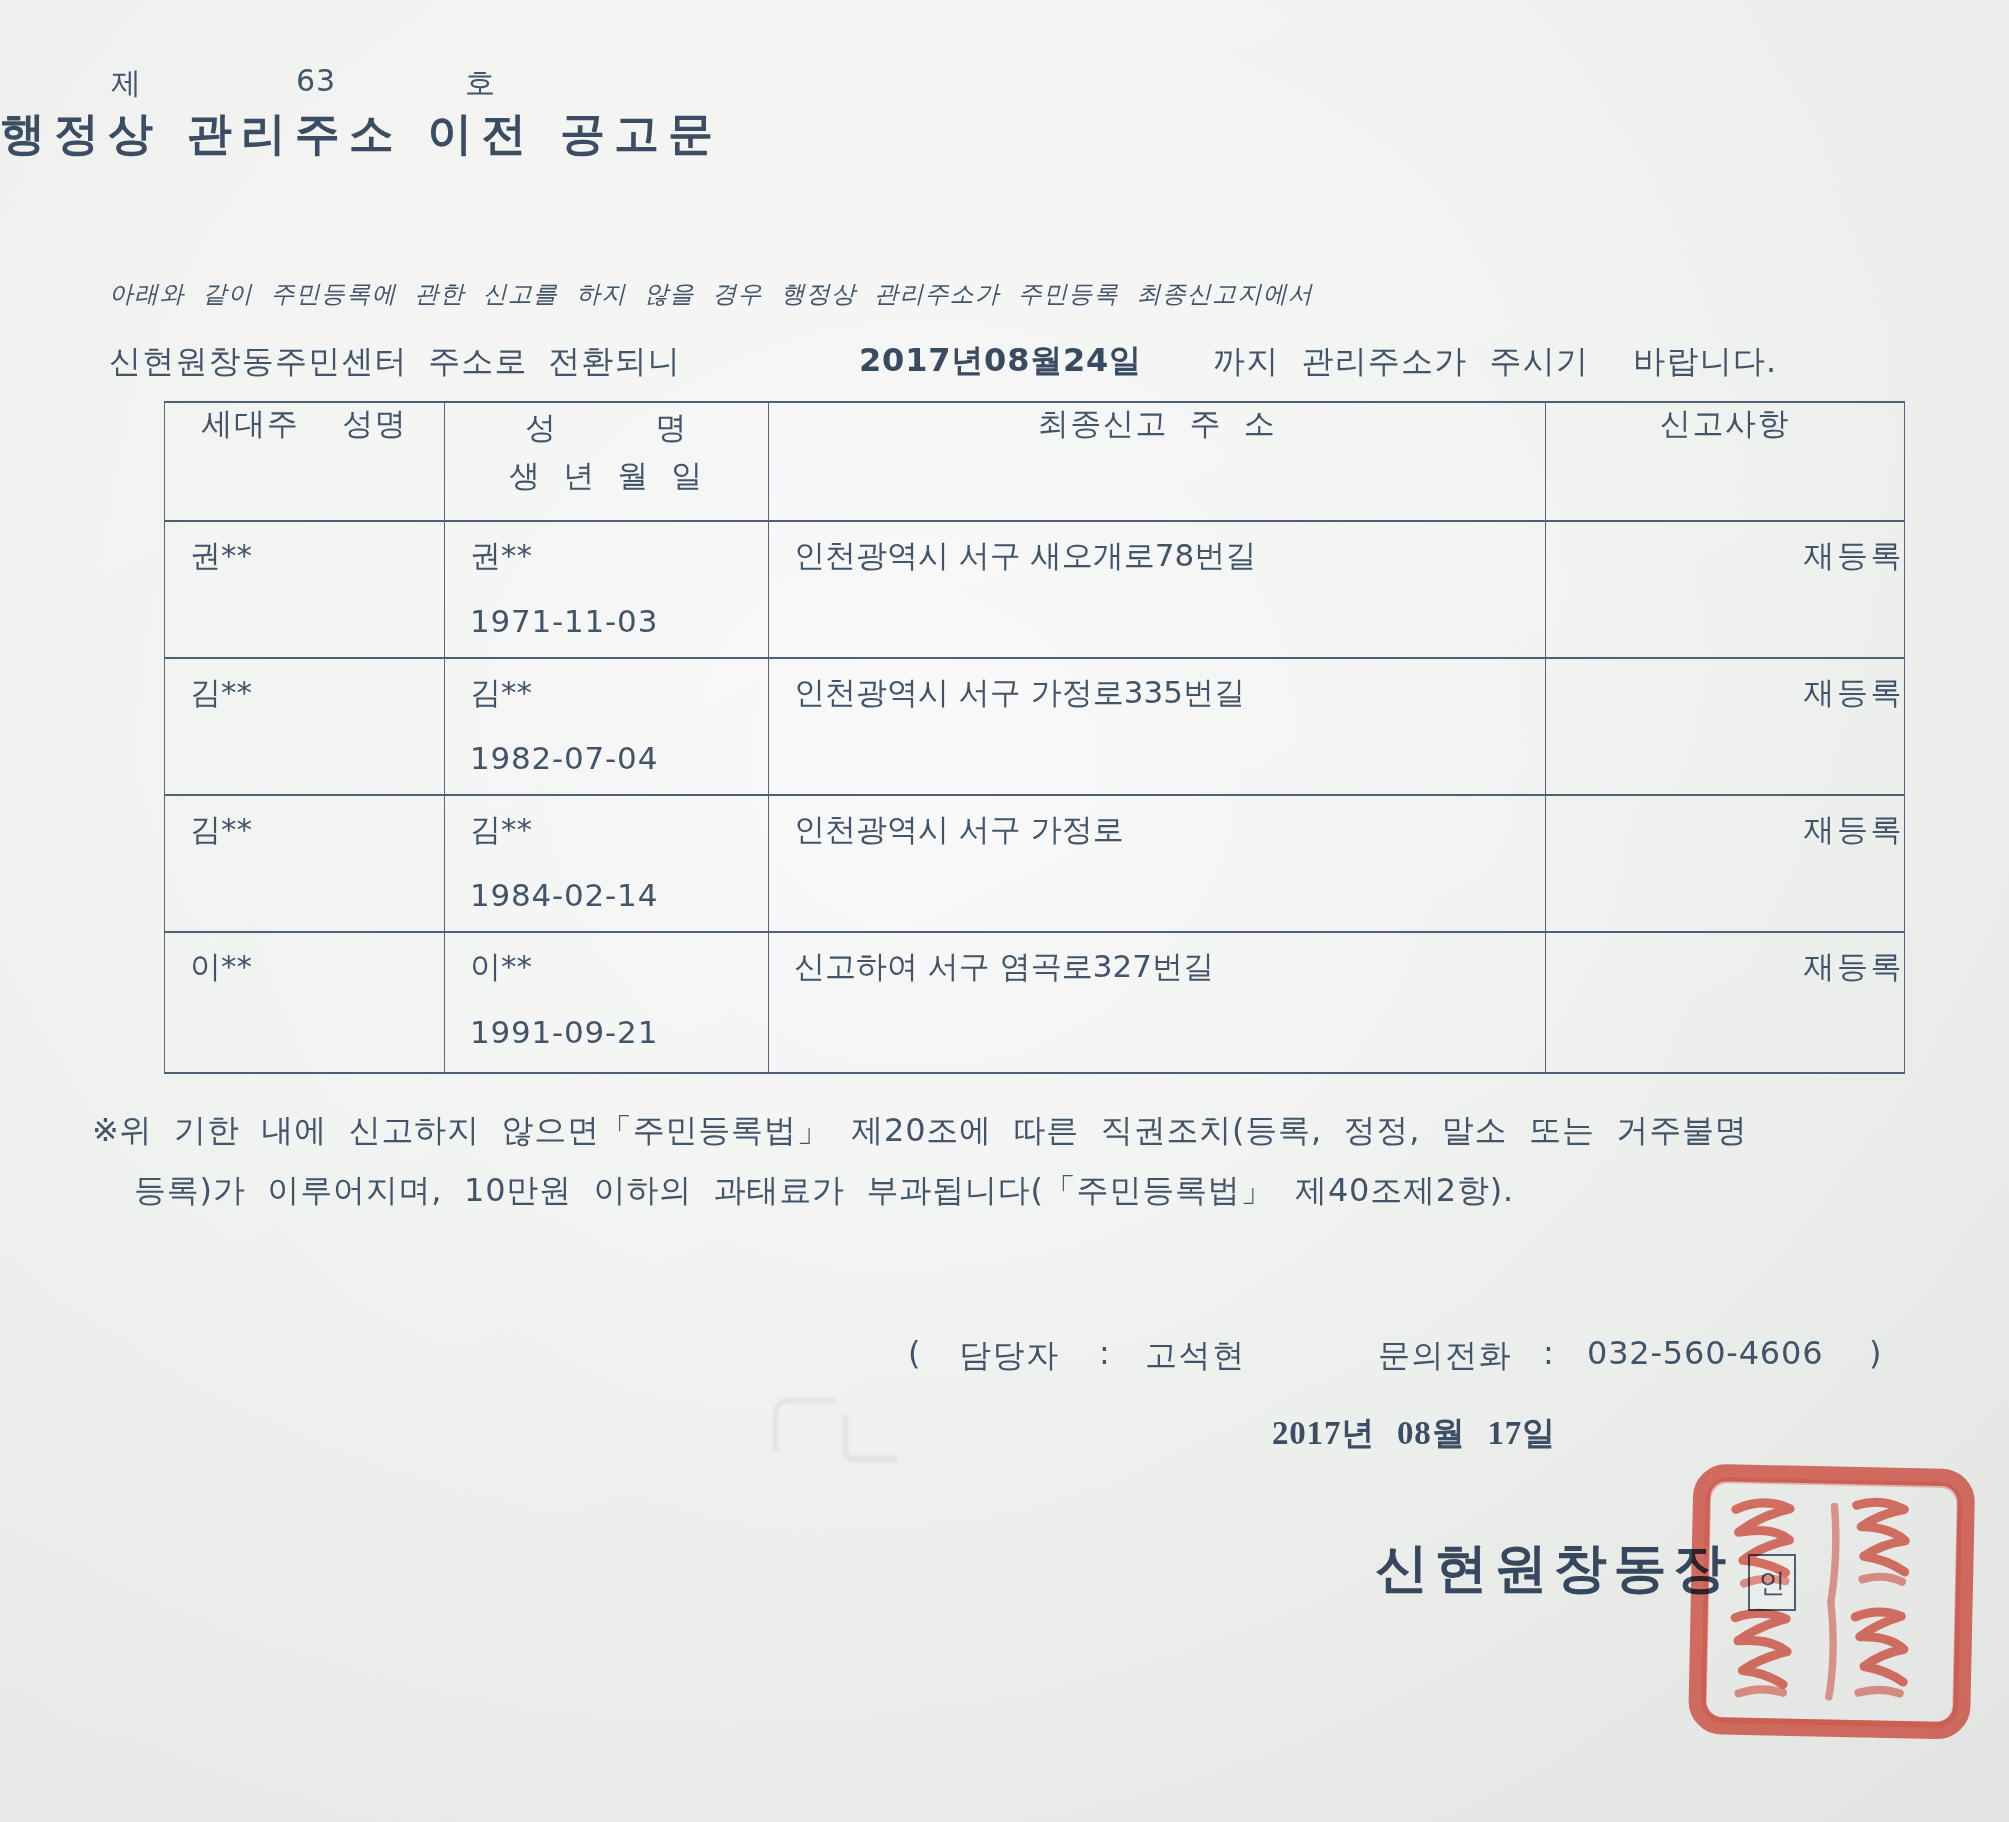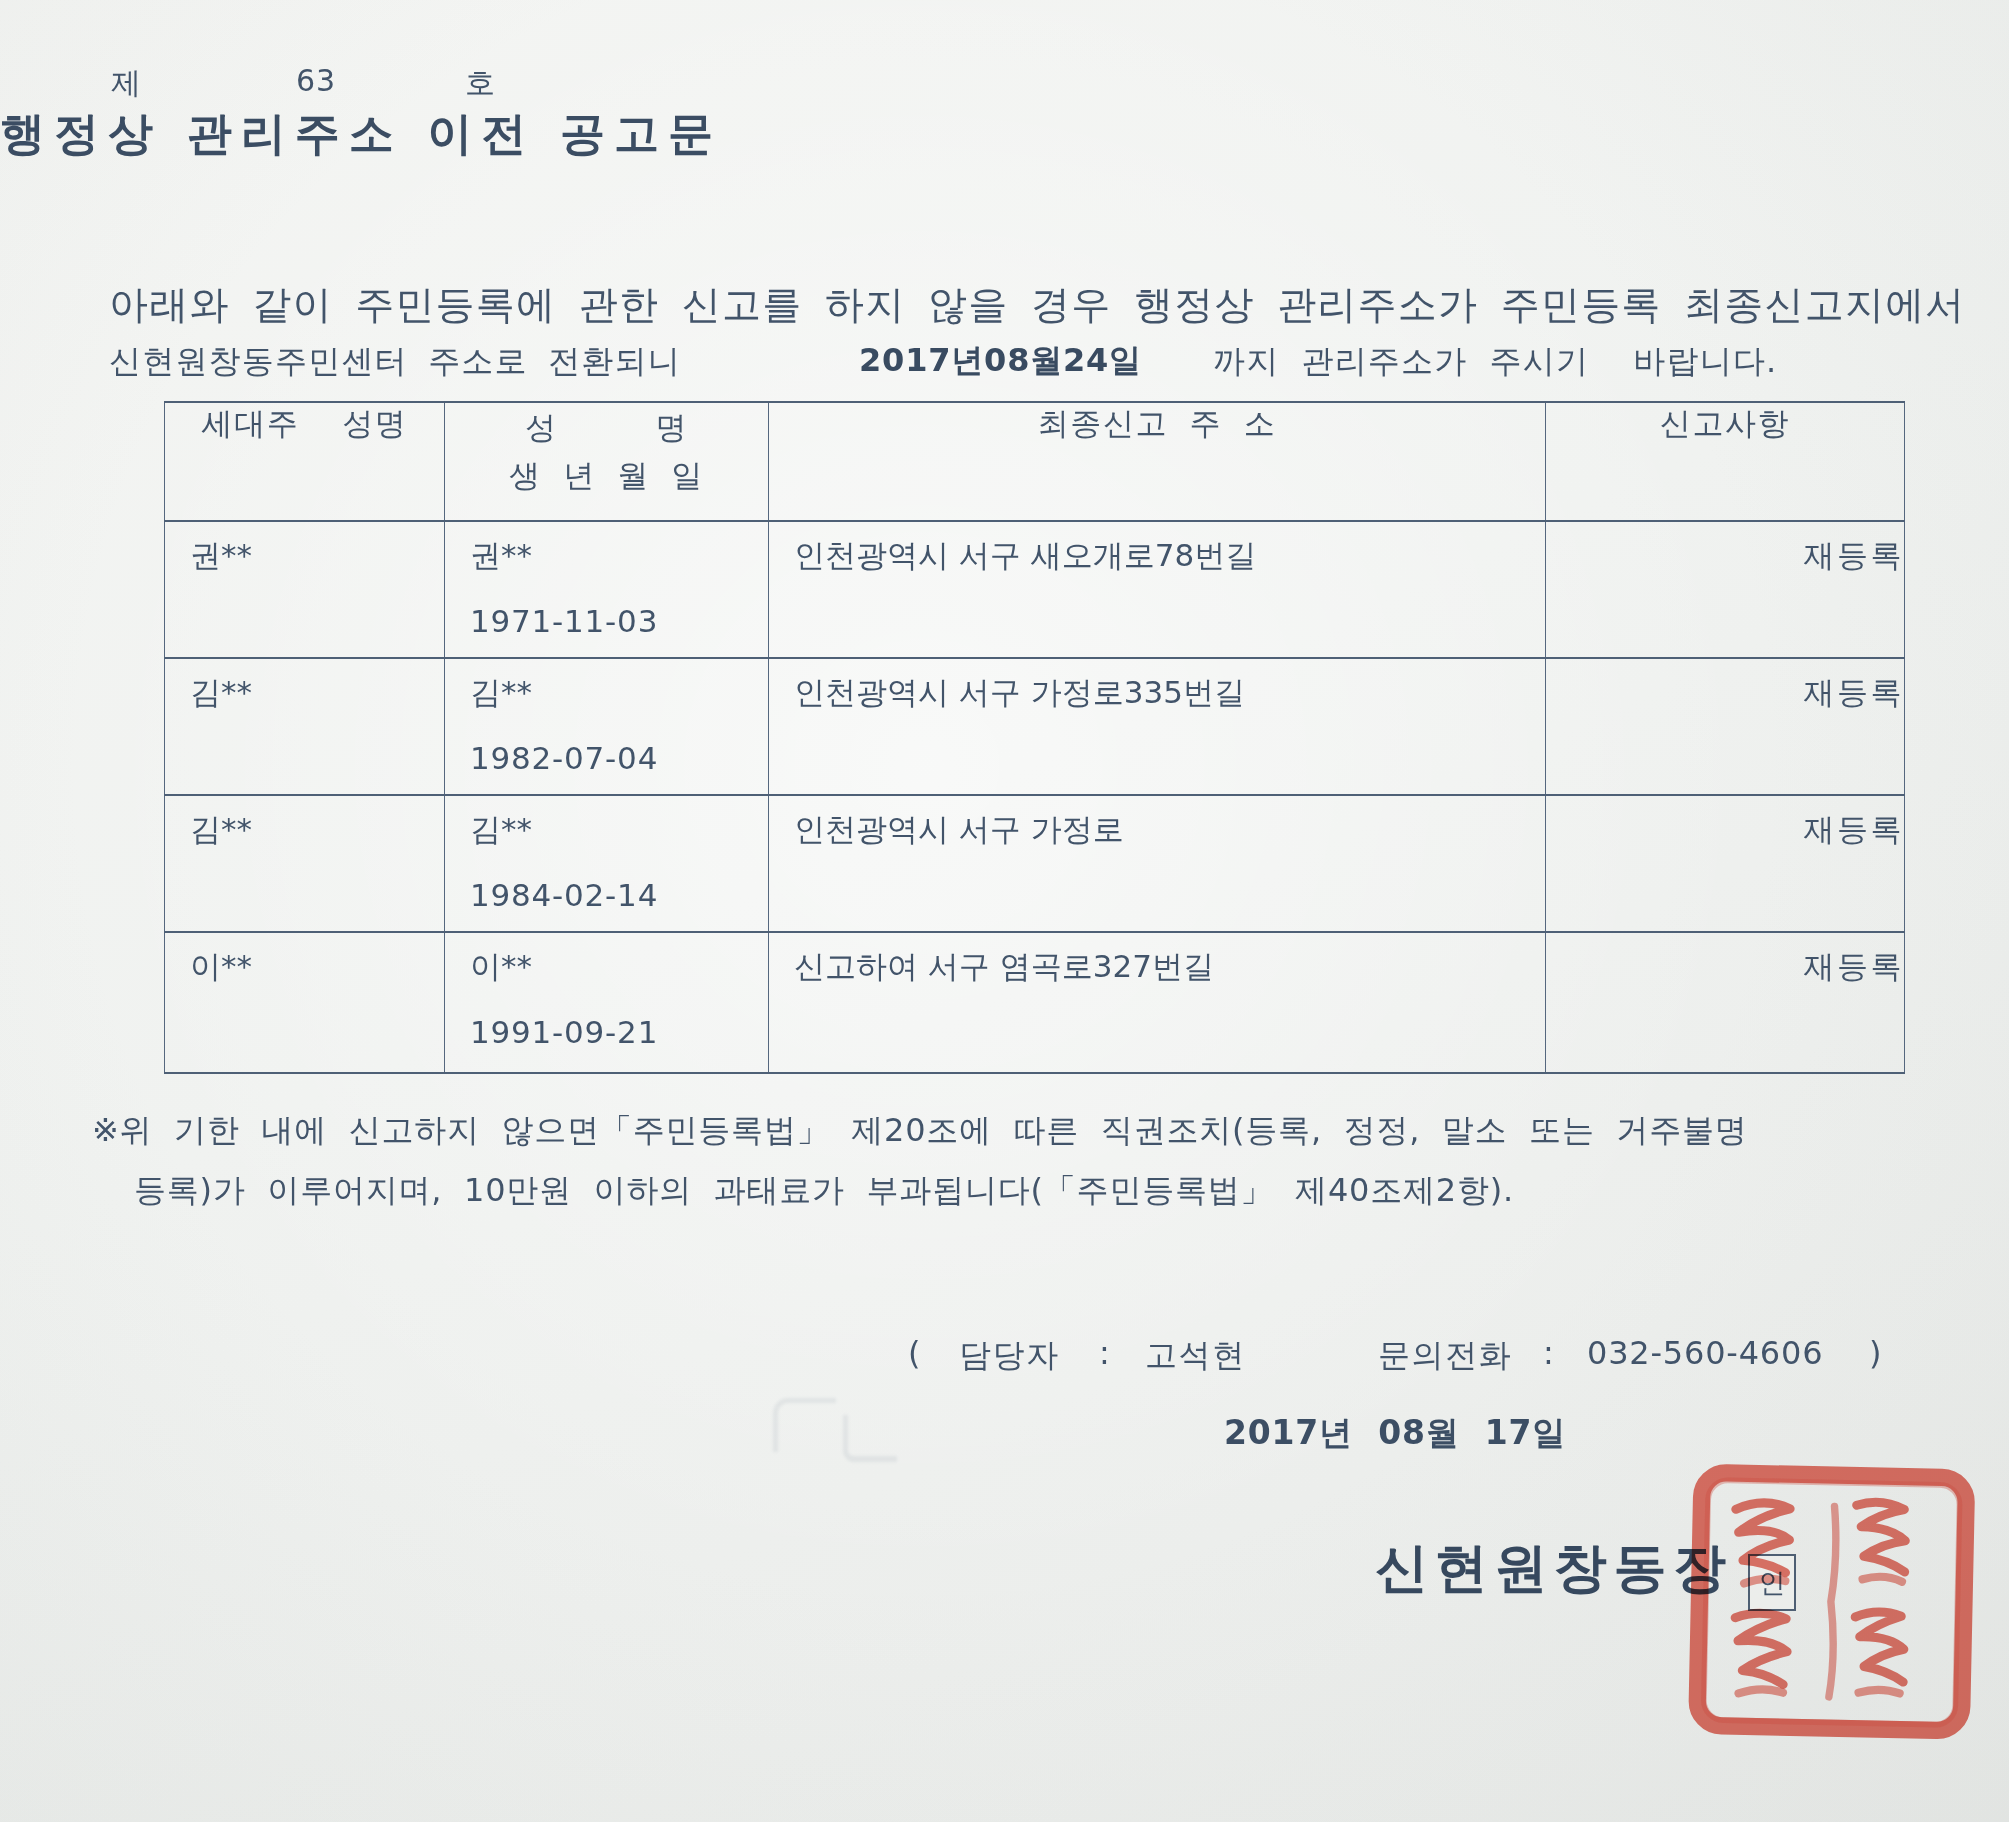--- a/index.html
+++ b/index.html
@@ -19,21 +19,21 @@
   .doc-no span{position:absolute;top:0;}
   .doc-no .tk1{left:111px;}
   .doc-no .tk2{left:296px;}
   .doc-no .tk3{left:465px;}
   
   .title{
     top:104px;left:0;width:100%;
     font-size:45px;font-weight:600;letter-spacing:9px;color:#3b4d63;
   }
   
-  .intro1{top:278px;left:109px;font-size:39px;letter-spacing:1.2px;word-spacing:9px;white-space:pre;}
+  .intro1{top:278px;left:109px;font-size:24px;letter-spacing:1.2px;word-spacing:9px;white-space:pre;font-style:italic;}
   .intro2-pre{top:340px;left:109px;font-size:32px;letter-spacing:1.2px;word-spacing:9px;white-space:pre;}
   .intro2-date{top:339px;left:859px;font-size:32px;font-weight:700;letter-spacing:0.8px;color:#394b61;}
   .intro2-post{top:340px;left:1213px;font-size:32px;letter-spacing:1.2px;word-spacing:10.7px;white-space:pre;}
   
   .notice-table{
     top:401px;left:164px;width:1735px;border-collapse:collapse;table-layout:fixed;
     font-size:31px;color:#42546a;
   }
   .notice-table td,.notice-table th{
     border:1.6px solid #55677e;vertical-align:top;font-weight:400;
@@ -58,21 +58,21 @@
   .contact span{position:absolute;top:0;}
   .c-open{left:908px;}
   .c-mlabel{left:959px;letter-spacing:1.6px;}
   .c-colon1{left:1099px;}
   .c-mname{left:1145px;letter-spacing:1.6px;}
   .c-plabel{left:1378px;letter-spacing:1.6px;}
   .c-colon2{left:1543px;}
   .c-pnum{left:1587px;letter-spacing:0.8px;}
   .c-close{left:1869px;}
   
-  .issue-date{top:1411px;left:1224px;font-size:33px;font-weight:600;word-spacing:13px;letter-spacing:0.8px;color:#3c4e64;white-space:pre;}
+  .issue-date{top:1411px;left:1272px;font-size:33px;font-weight:600;word-spacing:13px;letter-spacing:0.8px;color:#3c4e64;white-space:pre;font-family:Liberation Serif, serif;}
   
   .signature{top:1533px;left:1375px;font-size:53px;font-weight:700;letter-spacing:6.6px;color:#36485e;z-index:3;}
   .seal-box{
     top:1554px;left:1748px;width:44px;height:53px;z-index:4;
     border:2.5px solid #4e5f73;display:flex;align-items:center;justify-content:center;
     font-size:27px;color:#42546a;background:rgba(244,245,243,0.4);
   }
   
   .seal{
     top:1462px;left:1686px;width:293px;height:281px;z-index:6;

